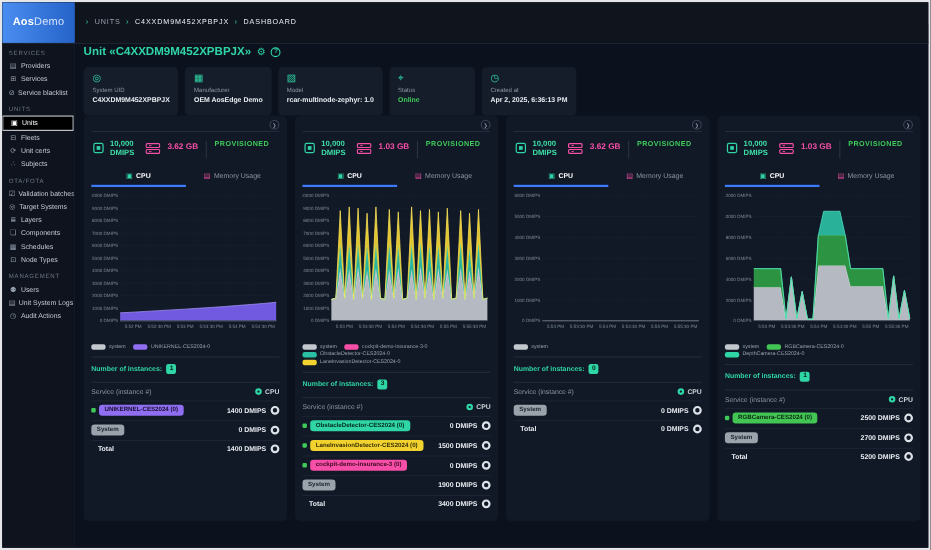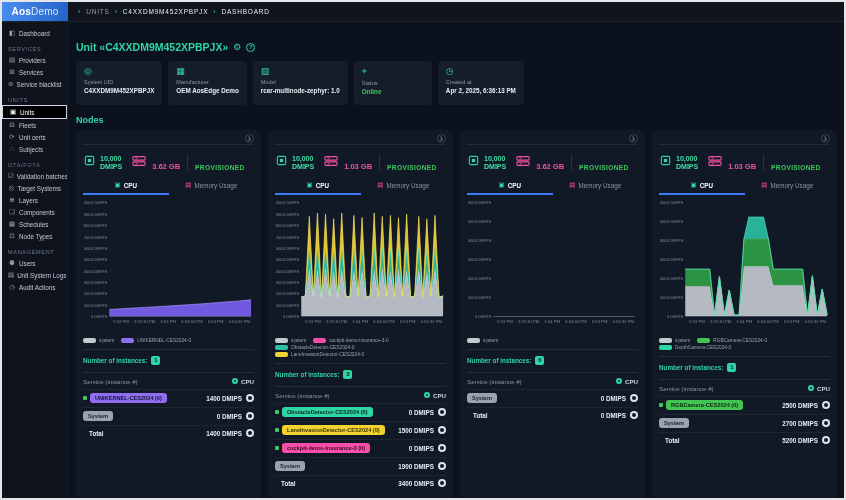--- a/index.html
+++ b/index.html
@@ -3,21 +3,21 @@
 <meta charset="utf-8">
 <style>
   * { box-sizing: border-box; margin: 0; padding: 0; }
   html,body { width:846px; height:500px; overflow:hidden; }
   body {
     font-family: "Liberation Sans", "DejaVu Sans", sans-serif;
     background:#070a12; color:#e8ecf1; position:relative;
     border:2px solid #e4e6e9;
   }
   
-  .topbar { position:absolute; top:0; left:0; right:0; height:20px; background:#10141c;
+  .topbar { position:absolute; top:0; left:0; right:0; height:38px; background:#10141c;
     display:flex; align-items:stretch; border-bottom:1px solid #1b2330; z-index:5; }
   .logo { width:66px; display:flex; align-items:center; justify-content:center;
     background:linear-gradient(90deg,#4a8df0,#2563c9); font-size:10px; letter-spacing:.2px; }
   .logo b { color:#ffffff; font-weight:bold; }
   .logo i { color:#d9e7ff; font-style:normal; }
   .crumbs { display:flex; align-items:center; gap:5px; padding:0 10px; font-size:6.5px;
     letter-spacing:.8px; text-transform:uppercase; }
   .crumb-sep { color:#2fd5a5; font-size:7px; }
   .crumb { color:#e6edf3; cursor:default; }
   .crumb.first { color:#97a1ae; }
@@ -44,21 +44,21 @@
   .info-card .lab { font-size:5.5px; color:#8b95a5; margin-bottom:2px; }
   .info-card .val { font-size:6.3px; font-weight:bold; color:#e9edf2; }
   .nodes-heading { color:#2fd5a5; font-size:9px; font-weight:bold; margin:10px 0 5px; }
   
   .nodes-grid { display:grid; grid-template-columns:repeat(4,1fr); gap:7px; }
   .node-card { background:#111826; border-radius:5px; padding:6px 7px 8px; position:relative; }
   .node-head { height:9px; border-bottom:1px solid #232c3c; margin-bottom:5px; position:relative; }
   .expand { position:absolute; right:0; top:-2px; width:9px; height:9px; border:1px solid #3a4456;
     border-radius:50%; color:#8b95a5; font-size:4.5px; display:flex; align-items:center;
     justify-content:center; cursor:pointer; }
-  .res-row { display:flex; align-items:flex-end; gap:4px; padding:3px 0 7px; }
+  .res-row { display:flex; align-items:flex-start; gap:4px; padding:3px 0 7px; }
   .res-cpu { display:flex; flex-direction:column; line-height:1.15; color:#3ee0a8;
     font-weight:bold; font-size:7px; }
   .res-ram { color:#f74fa8; font-weight:bold; font-size:7.5px; margin-left:2px; }
   .vdiv { width:1px; height:16px; background:#2a3342; margin:0 3px; }
   .res-status { color:#3fca5a; font-weight:bold; font-size:6.5px; letter-spacing:.4px; }
   .tabs { display:flex; }
   .tab { flex:1; display:flex; align-items:center; justify-content:center; gap:3px;
     font-size:6.3px; color:#8b95a5; padding:3px 0 4px; border-bottom:2px solid transparent; cursor:pointer; }
   .tab.active { color:#ffffff; font-weight:bold; border-bottom-color:#3d7bfd; }
   .t-ic.teal { color:#2fd5a5; font-size:6.5px; }
@@ -206,21 +206,20 @@
         <span class="ic">⌖</span>
         <div class="lab">Status</div>
         <div class="val" style="color:#3fca5a">Online</div>
       </div>
       <div class="info-card">
         <span class="ic">◷</span>
         <div class="lab">Created at</div>
         <div class="val">Apr 2, 2025, 6:36:13 PM</div>
       </div>
     </div>
-  <div class="nodes-heading">Nodes</div>
   <div class="nodes-grid" id="nodes-grid">
       <div class="node-card">
     <div class="node-head">
       <span class="expand">❯</span>
     </div>
     <div class="res-row">
       <span><svg width="13" height="13" viewBox="0 0 14 14">
               <rect x="2.5" y="2.5" width="9" height="9" rx="1.5" fill="none" stroke="#2fd5a5" stroke-width="1.2"></rect>
               <rect x="5.2" y="5.2" width="3.6" height="3.6" fill="#2fd5a5"></rect>
             </svg></span>

